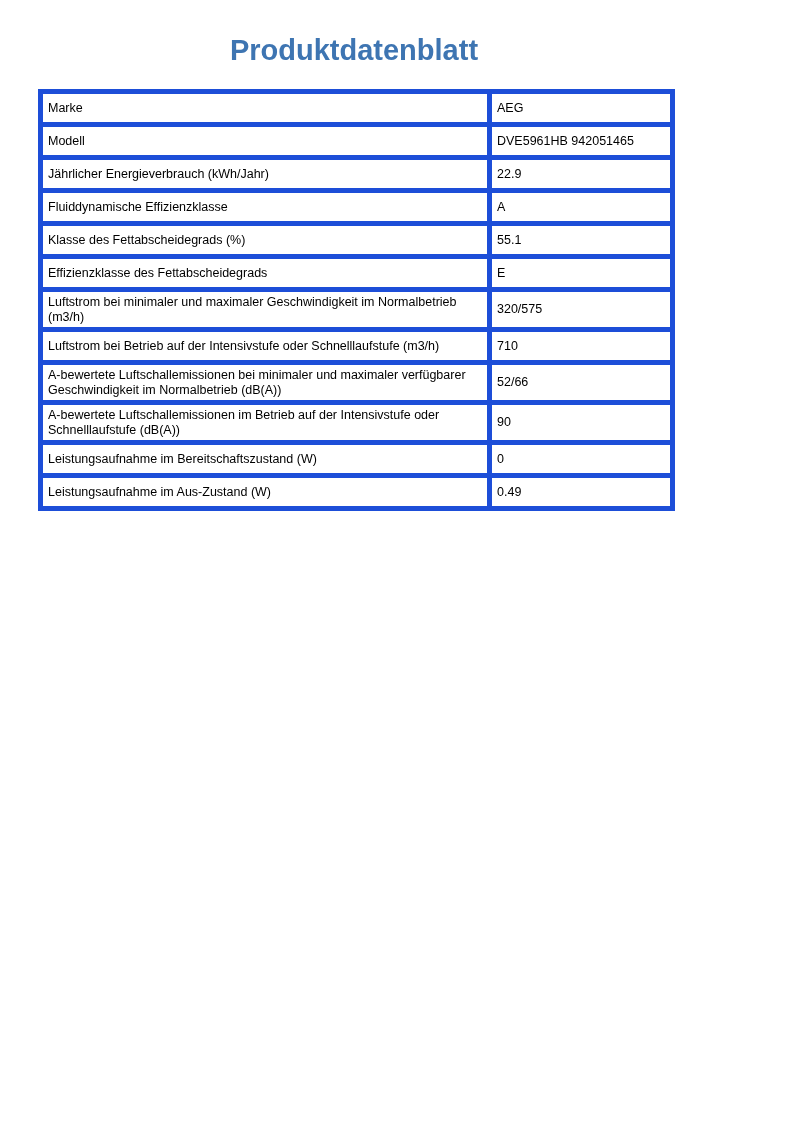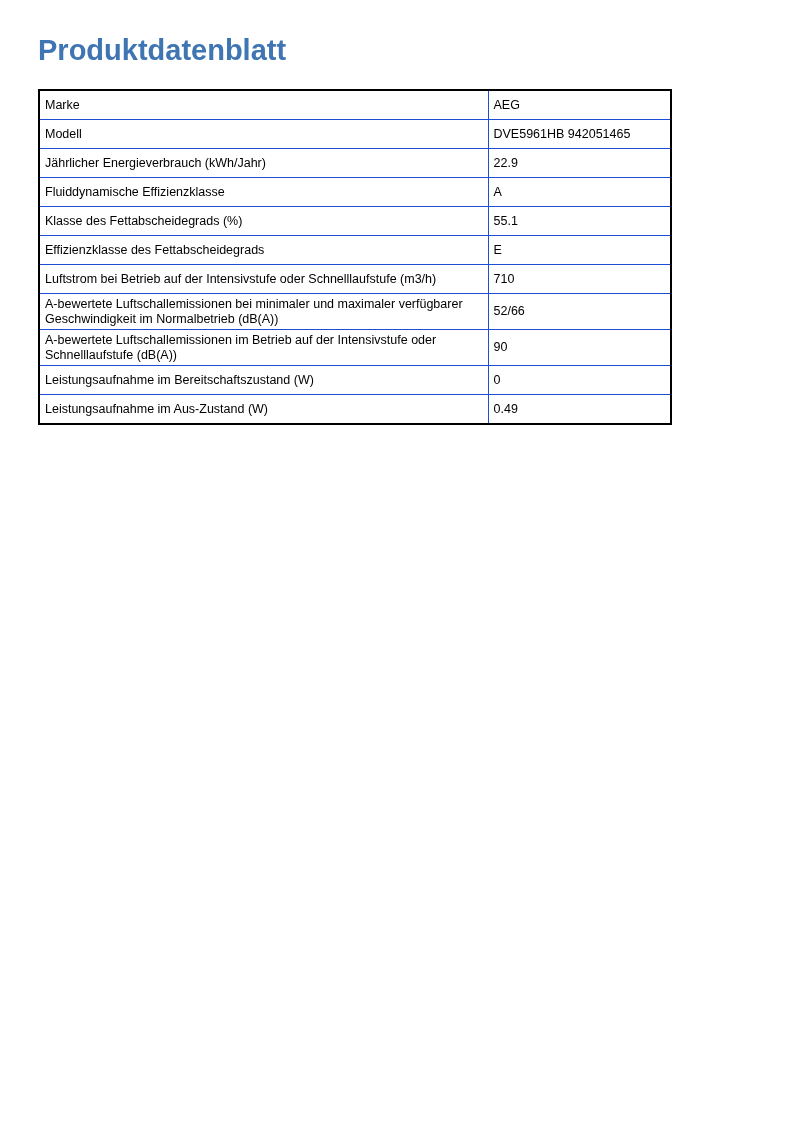--- a/index.html
+++ b/index.html
@@ -14,34 +14,34 @@
     color: #000000;
     position: relative;
   }
   .doc {
     padding-top: 34px;
     padding-left: 38px;
   }
   .page-title {
     width: 632px;
     margin: 0 0 22px 0;
-    text-align: left;
+    text-align: center;
     font-size: 29px;
     font-weight: bold;
     letter-spacing: 0px;
     
   }
   table.spec-table {
     border-collapse: collapse;
     table-layout: fixed;
     width: 632px;
     border: 2px solid #000000;
   }
   table.spec-table td {
-    border: 1px solid #1d4ed8;
+    border: 5px solid #1d4ed8;
     font-size: 12.5px;
     line-height: 14.5px;
     padding: 3px 6px 3px 5px;
     height: 22px;              
     vertical-align: middle;
     word-wrap: break-word;
   }
   td.label-cell { }
   td.value-cell { }
 </style>
@@ -75,20 +75,24 @@
         </tr>
         <tr>
           <td class="label-cell">Klasse des Fettabscheidegrads (%)</td>
           <td class="value-cell">55.1</td>
         </tr>
         <tr>
           <td class="label-cell">Effizienzklasse des Fettabscheidegrads</td>
           <td class="value-cell">E</td>
         </tr>
         <tr>
+          <td class="label-cell">Luftstrom bei minimaler und maximaler Geschwindigkeit im Normalbetrieb (m3/h)</td>
+          <td class="value-cell">320/575</td>
+        </tr>
+        <tr>
           <td class="label-cell">Luftstrom bei Betrieb auf der Intensivstufe oder Schnelllaufstufe (m3/h)</td>
           <td class="value-cell">710</td>
         </tr>
         <tr>
           <td class="label-cell">A-bewertete Luftschallemissionen bei minimaler und maximaler verfügbarer Geschwindigkeit im Normalbetrieb (dB(A))</td>
           <td class="value-cell">52/66</td>
         </tr>
         <tr>
           <td class="label-cell">A-bewertete Luftschallemissionen im Betrieb auf der Intensivstufe oder Schnelllaufstufe (dB(A))</td>
           <td class="value-cell">90</td>

